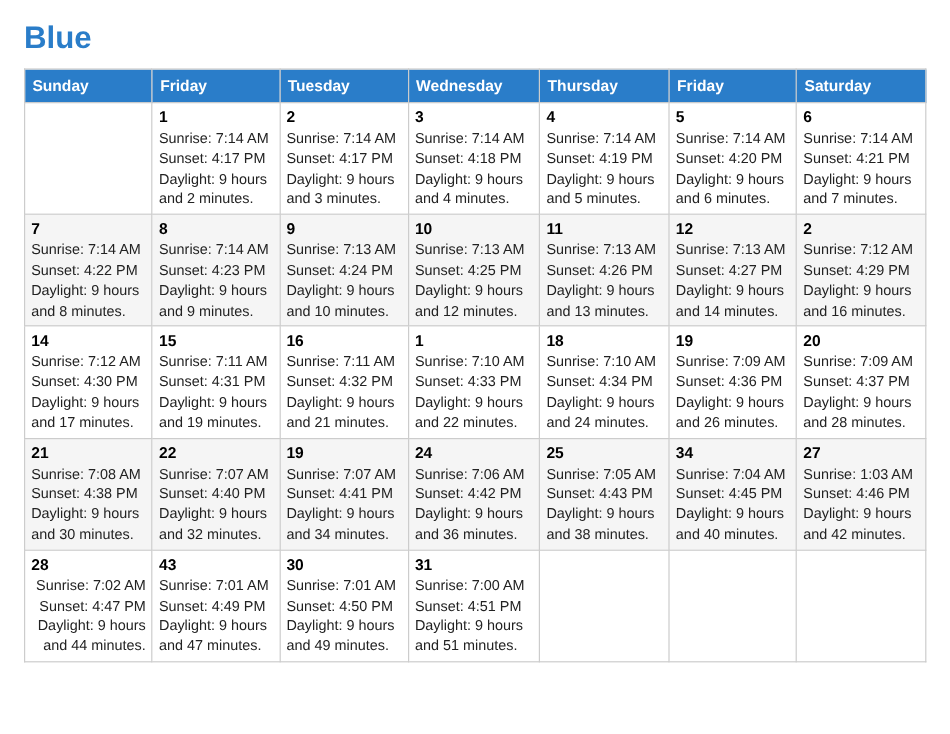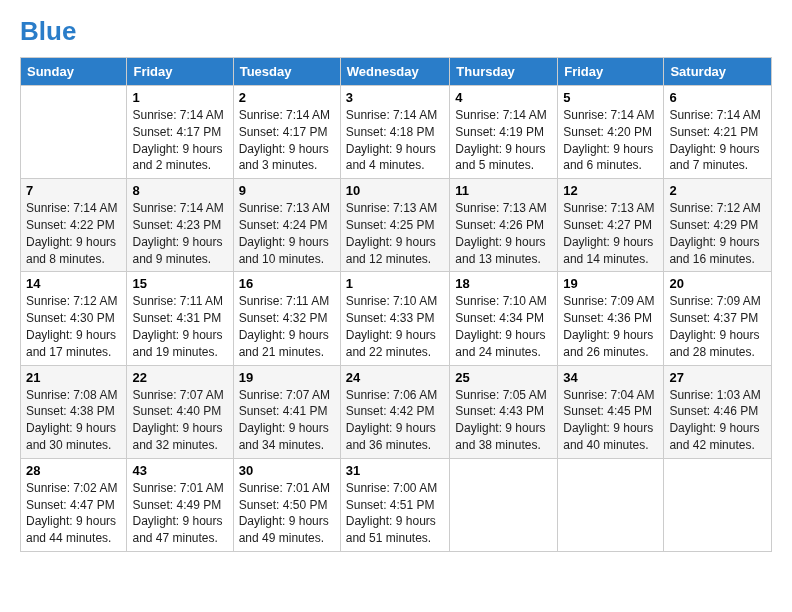--- a/index.html
+++ b/index.html
@@ -294,21 +294,21 @@
           <span class="day-number">27</span>
           <div class="day-info" style="white-space: pre-line;">Sunrise: 1:03 AM
 Sunset: 4:46 PM
 Daylight: 9 hours
 and 42 minutes.</div>
         </td>
       </tr>
       <tr class="row-white">
         <td>
           <span class="day-number">28</span>
-          <div class="day-info" style="white-space: pre-line;">Sunrise: 7:02 AM
+          <div class="day-info" style="white-space: pre-line; text-align: right;">Sunrise: 7:02 AM
 Sunset: 4:47 PM
 Daylight: 9 hours
 and 44 minutes.</div>
         </td>
         <td>
           <span class="day-number">43</span>
           <div class="day-info" style="white-space: pre-line;">Sunrise: 7:01 AM
 Sunset: 4:49 PM
 Daylight: 9 hours
 and 47 minutes.</div>

